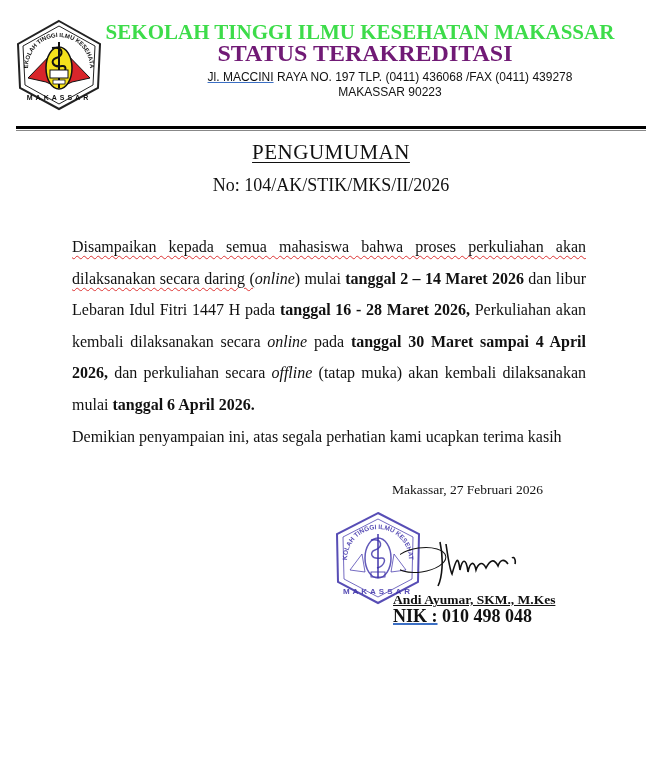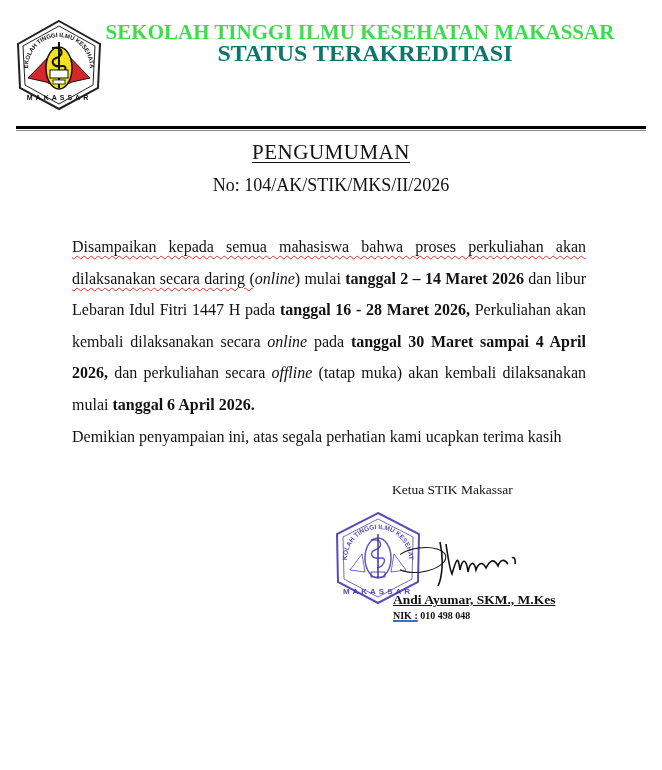--- a/index.html
+++ b/index.html
@@ -37,21 +37,21 @@
     }
     .status {
       position: absolute;
       left: 170px;
       top: 40px;
       width: 390px;
       text-align: center;
       font-family: "Liberation Serif", serif;
       font-weight: bold;
       font-size: 24px;
-      color: #0f766e;
+      color: #701a75;
       white-space: nowrap;
     }
     .address {
       position: absolute;
       left: 170px;
       top: 70px;
       width: 440px;
       text-align: center;
       font-family: "Liberation Sans", sans-serif;
       font-size: 12px;
@@ -153,21 +153,21 @@
       font-size: 13.5px;
       font-weight: bold;
       line-height: 16px;
       text-decoration: underline;
       white-space: nowrap;
     }
     .signer-nik {
       position: absolute;
       left: 393px;
       top: 608px;
-      font-size: 10px;
+      font-size: 18px;
       font-weight: bold;
       line-height: 16px;
       white-space: nowrap;
     }
     .signer-nik .nik-label {
       text-decoration: underline;
       text-decoration-color: #3b6fc4;
       text-decoration-thickness: 2px;
     }
   </style>
@@ -195,36 +195,38 @@
     <text font-family="Liberation Sans, sans-serif" font-size="6" font-weight="bold" fill="#111">
       <textPath href="#logoArc" startOffset="50%" text-anchor="middle">SEKOLAH TINGGI ILMU KESEHATAN</textPath>
     </text>
     <text x="47" y="82" text-anchor="middle" font-family="Liberation Sans, sans-serif" font-size="7" font-weight="bold" fill="#111" letter-spacing="3">MAKASSAR</text>
   </svg>
 </div>
 
 <div class="school-name">SEKOLAH TINGGI ILMU KESEHATAN MAKASSAR</div>
 <div class="status">STATUS TERAKREDITASI</div>
 <div class="address">
+  <div><span class="street">Jl. MACCINI</span><span> RAYA NO. 197 TLP. (0411) 436068 /FAX (0411) 439278</span></div>
+  <div>MAKASSAR 90223</div>
 </div>
 
 <div class="rule"></div>
 <div class="rule2"></div>
 
 <div class="title"><span>PENGUMUMAN</span></div>
 <div class="number">No: 104/AK/STIK/MKS/II/2026</div>
 
 <div class="body-text">
   <span class="sq">Disampaikan kepada semua mahasiswa bahwa proses perkuliahan akan dilaksanakan secara daring (</span><i>online</i><span>) mulai </span><b>tanggal 2 – 14 Maret 2026</b><span> dan libur Lebaran Idul Fitri 1447 H pada </span><b>tanggal 16 -  28 Maret 2026,</b><span> Perkuliahan akan kembali dilaksanakan secara </span><i>online</i><span> pada </span><b>tanggal 30 Maret sampai 4 April 2026,</b><span>  dan perkuliahan secara </span><i>offline</i><span> (tatap muka) akan kembali dilaksanakan mulai </span><b>tanggal 6 April 2026.</b>
 </div>
 
 <div class="closing">Demikian penyampaian ini, atas segala perhatian kami ucapkan terima kasih</div>
 
 <div class="sign-place">
-  <div>Ketua STIK Makassar</div>
+  <div>Makassar, 27 Februari 2026</div>
 </div>
 
 <div class="stamp">
   <svg width="92" height="96" viewBox="0 0 92 96">
     <polygon points="46,3 87,24 86,72 46,93 6,72 5,24" fill="none" stroke="#3a2ea8" stroke-width="2" opacity="0.85"></polygon>
     <polygon points="46,9 81,27 80,69 46,87 12,69 11,27" fill="none" stroke="#3a2ea8" stroke-width="1" opacity="0.7"></polygon>
     <ellipse cx="46" cy="48" rx="13" ry="20" fill="none" stroke="#3a2ea8" stroke-width="1.5" opacity="0.8"></ellipse>
     <line x1="46" y1="24" x2="46" y2="68" stroke="#3a2ea8" stroke-width="1.8" opacity="0.8"></line>
     <path d="M39,30 C51,28 51,38 43,40 C37,42 39,50 49,48 C55,47 53,56 45,58" fill="none" stroke="#3a2ea8" stroke-width="1.5" opacity="0.8"></path>
     <polygon points="18,60 30,44 33,62" fill="none" stroke="#3a2ea8" stroke-width="1" opacity="0.7"></polygon>

